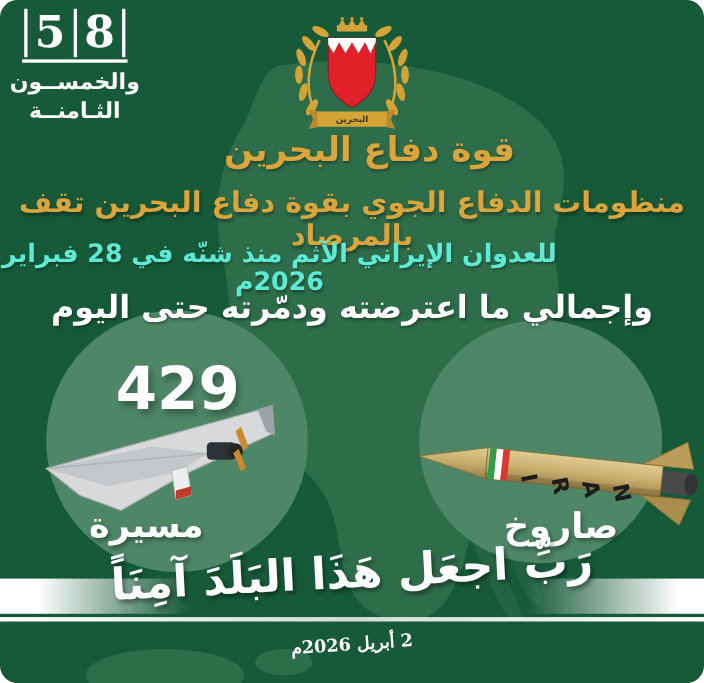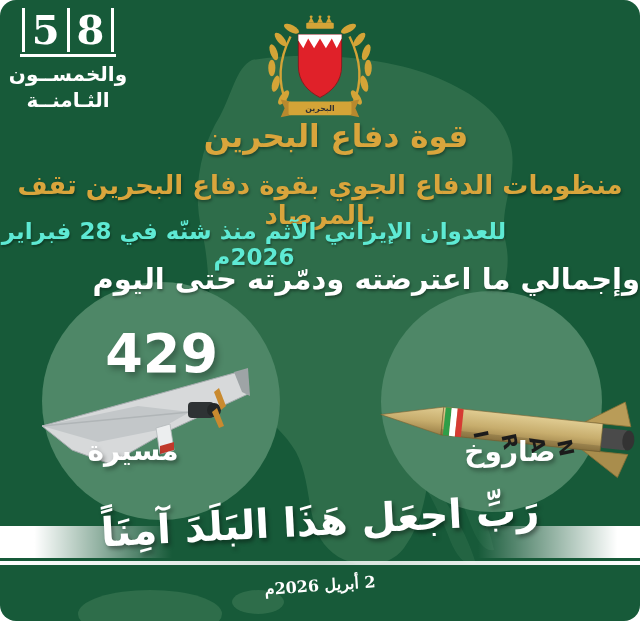--- a/index.html
+++ b/index.html
@@ -28,34 +28,34 @@
   
   .force-name{left:0;top:118px;width:640px;text-align:center;direction:rtl;
     color:#D9A53C;font-size:31px;font-weight:bold;z-index:2;
     text-shadow:1px 2px 3px rgba(0,0,0,.35);margin-left:16px;}
   .headline{left:0;top:170px;width:640px;text-align:center;direction:rtl;
     color:#D9A53C;font-size:26px;font-weight:bold;z-index:2;
     text-shadow:1px 2px 3px rgba(0,0,0,.35);}
   .subline{left:0;top:218px;width:508px;text-align:center;direction:rtl;
     color:#5eead4;font-size:23px;font-weight:bold;z-index:2;
     text-shadow:1px 2px 2px rgba(0,0,0,.3);}
-  .total-line{left:0;top:262px;width:640px;direction:rtl;
+  .total-line{left:0;top:262px;width:640px;text-align:center;direction:rtl;
     color:#fff;font-size:29px;font-weight:bold;z-index:2;
     text-shadow:1px 2px 3px rgba(0,0,0,.35);}
 
   
   .stat-circle{border-radius:50%;background:#4E8767;z-index:1;}
   #circle-drones{left:42px;top:282px;width:238px;height:238px;}
   #circle-missiles{left:381px;top:291px;width:221px;height:221px;}
   .stat-count{z-index:3;color:#fff;font-size:54px;font-weight:bold;text-align:right;
     text-shadow:3px 4px 6px rgba(0,0,0,.3);}
   #count-drones{left:48px;top:322px;width:170px;}
   #count-missiles{left:412px;top:328px;width:170px;}
-  .stat-label{z-index:4;color:#fff;font-size:28px;font-weight:bold;text-align:center;
-    direction:rtl;text-shadow:2px 3px 4px rgba(0,0,0,.35);}
+  .stat-label{z-index:4;color:#fff;font-size:32px;font-weight:bold;text-align:center;
+    direction:rtl;text-shadow:2px 3px 4px rgba(0,0,0,.35);margin-top:24px;}
   #label-drones{left:48px;top:434px;width:170px;}
   #label-missiles{left:425px;top:435px;width:170px;}
   #drone-art{left:38px;top:366px;width:212px;height:112px;z-index:3;}
   #missile-art{left:378px;top:386px;width:262px;height:84px;z-index:3;transform:rotate(6deg);}
   .iran-letter{font-family:"DejaVu Sans",sans-serif;font-weight:bold;font-size:20px;fill:#1b1b1b;}
 
   
   .band-left{left:0;top:526px;width:172px;height:32px;z-index:1;
     background:linear-gradient(to right,#fff 0%,#fff 20%,rgba(255,255,255,0) 100%);}
   .band-right{right:0;top:526px;width:162px;height:32px;z-index:1;

